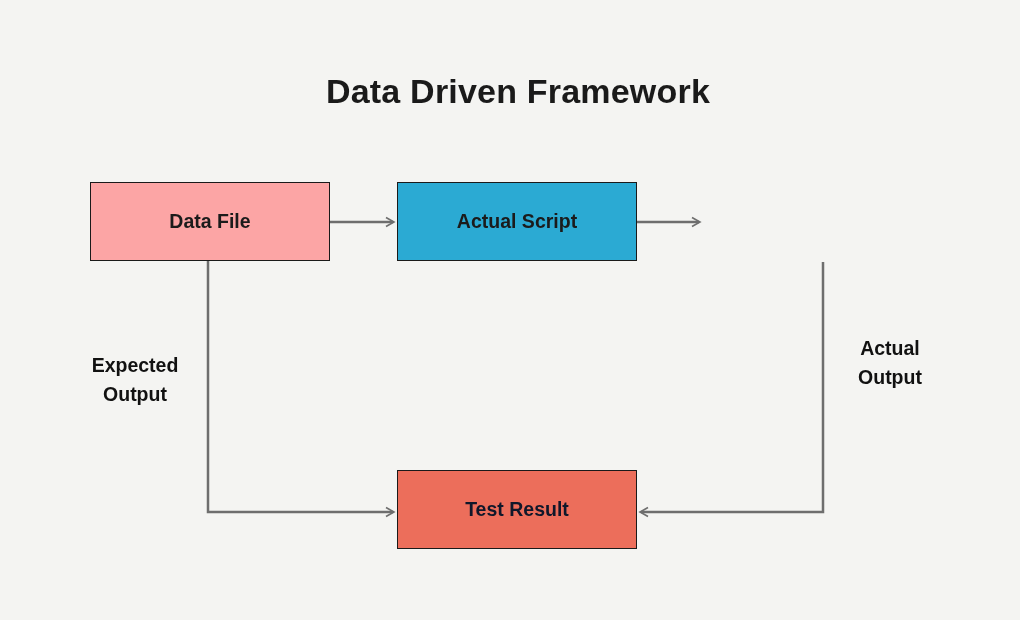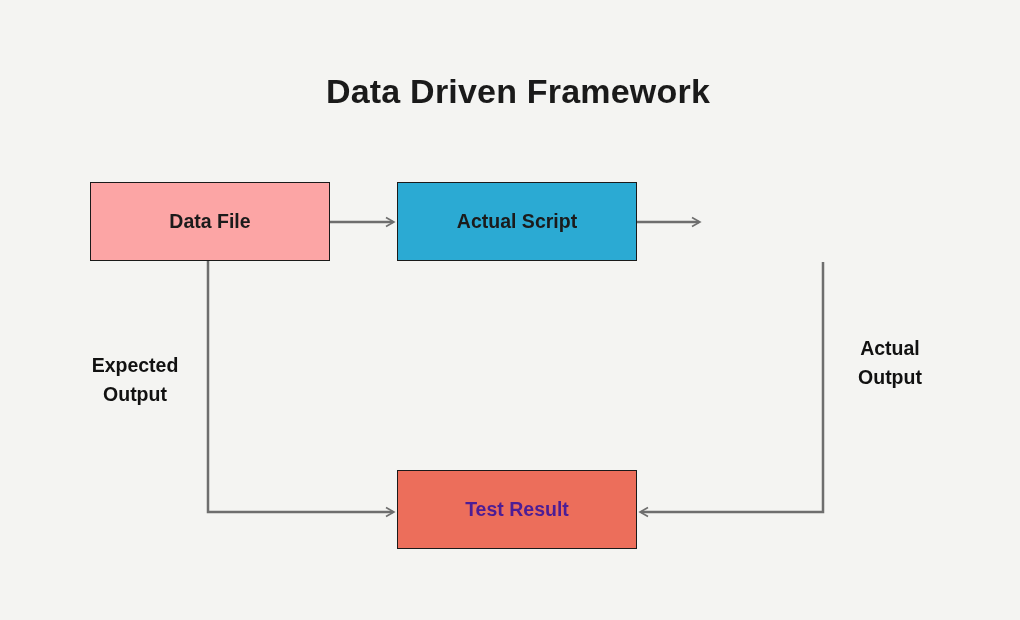--- a/index.html
+++ b/index.html
@@ -81,21 +81,21 @@
 
   <div class="node node-data-file" style="background: #fca5a5; border-color: rgb(26, 26, 26); color: rgb(27, 27, 27);">
     <span>Data File</span>
   </div>
 
   <div class="node node-driver-script" style="background: rgb(43, 170, 211); border-color: rgb(26, 26, 26); color: rgb(27, 27, 27);">
     <span>Actual Script</span>
   </div>
 
 
-  <div class="node node-test-result" style="background: rgb(236, 110, 91); border-color: rgb(26, 26, 26); color: #4c1d95; text-align: center;">
+  <div class="node node-test-result" style="background: rgb(236, 110, 91); border-color: rgb(26, 26, 26); color: #0f172a; text-align: center;">
     <span>Test Result</span>
   </div>
 
   <div class="edge-label edge-label-expected" style="color: rgb(17, 17, 17);">Expected Output</div>
 
   <div class="edge-label edge-label-actual" style="color: rgb(17, 17, 17);">Actual Output</div>
 
 </div>
 
 </body></html>

